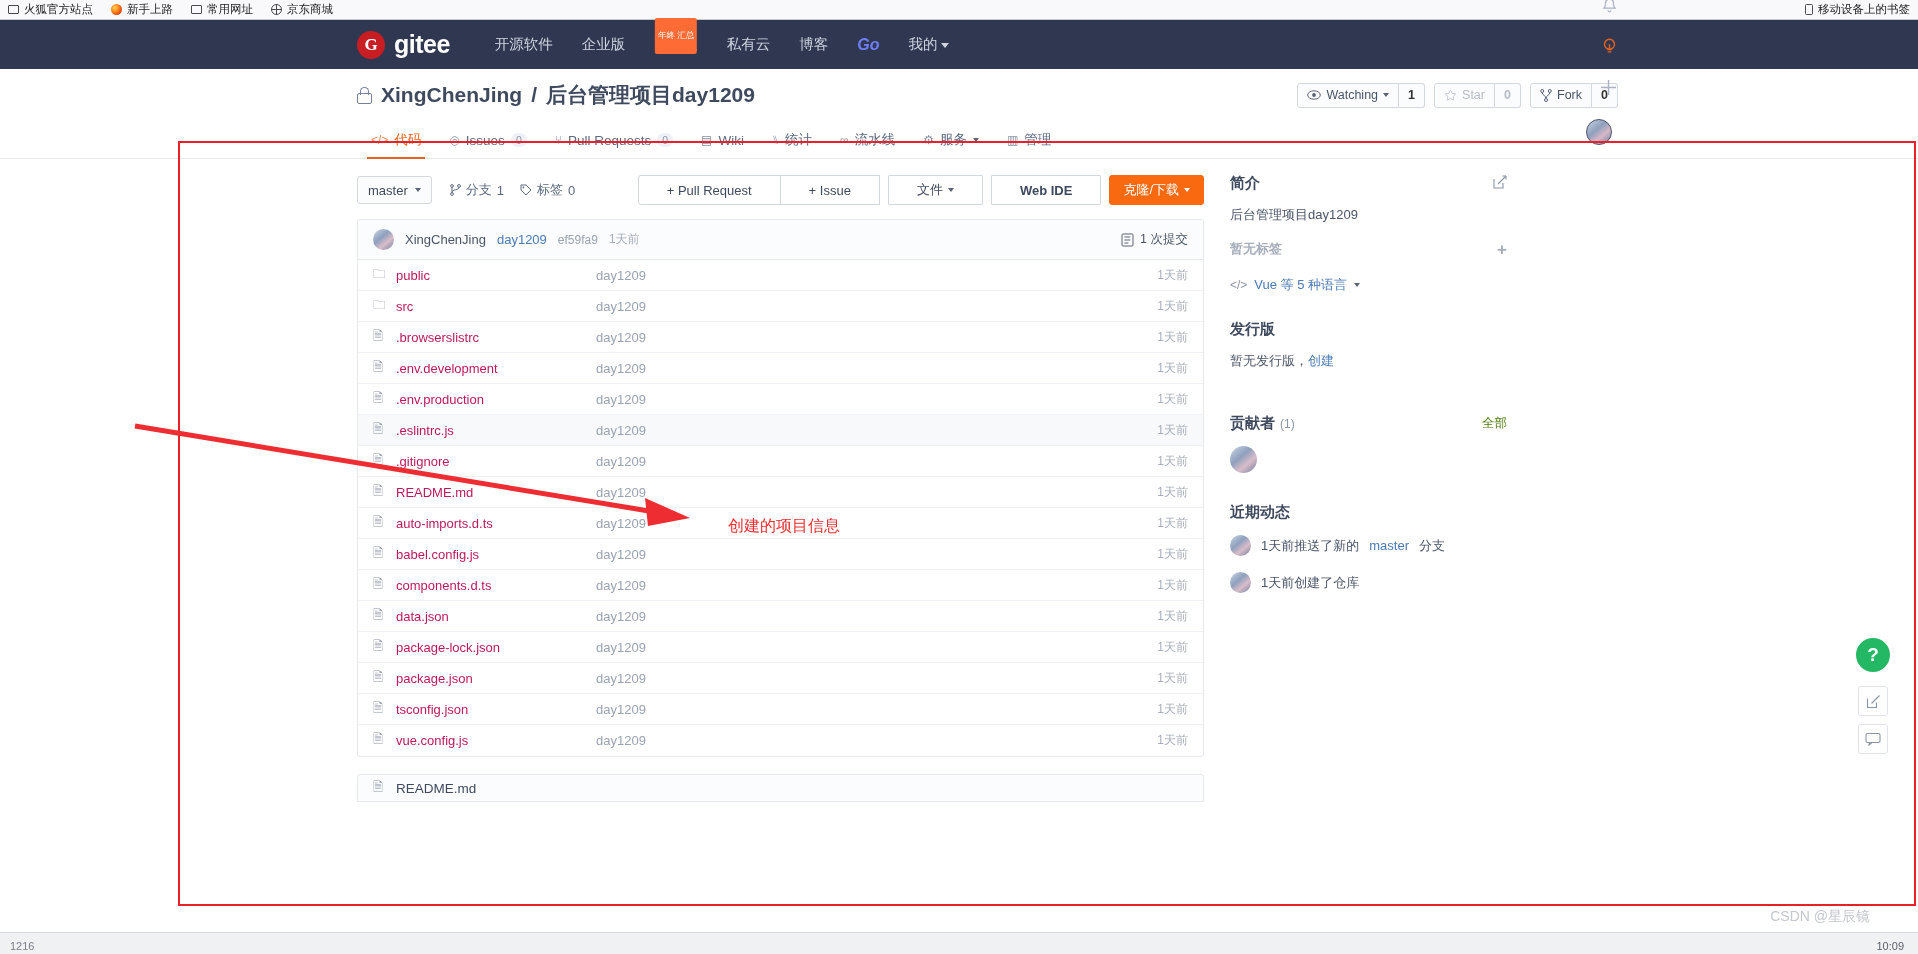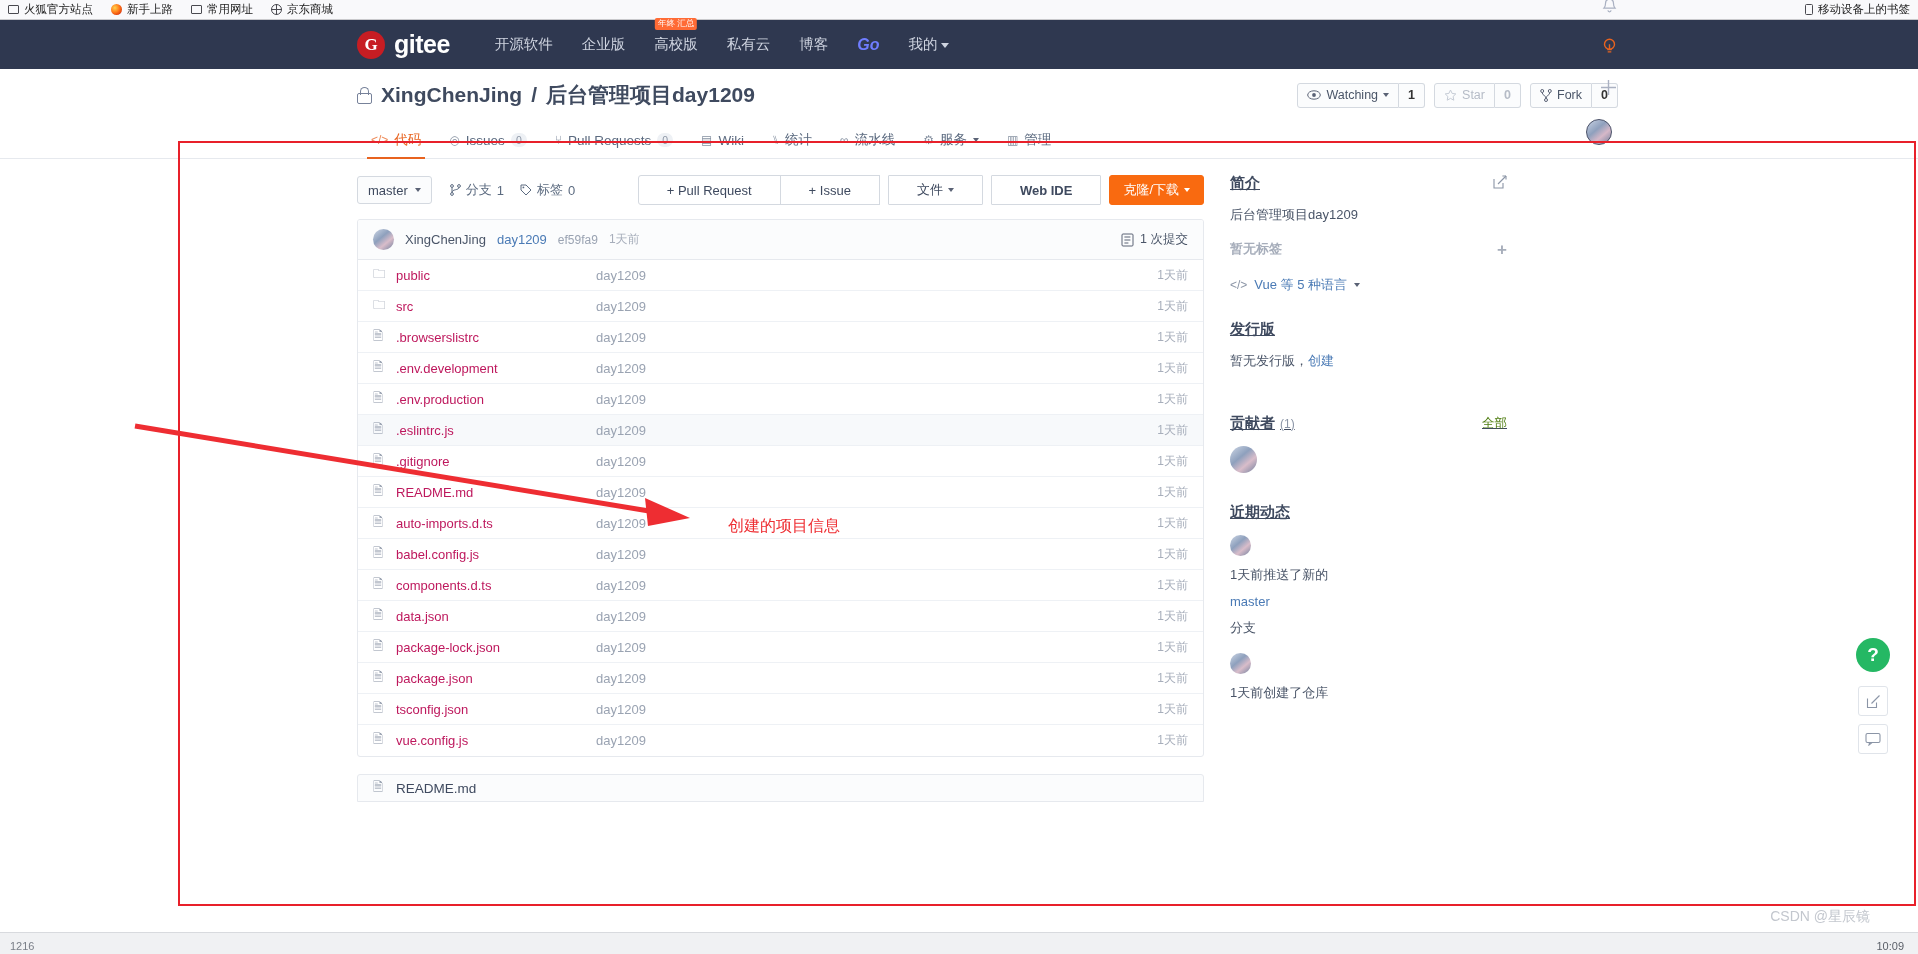--- a/index.html
+++ b/index.html
@@ -49,21 +49,21 @@
   .nav-link{ font-size:14.5px; color:#cfd4e0; white-space:nowrap; position:relative; cursor:pointer; }
   .nav-link.go{ color:#6f7dff; font-weight:bold; font-style:italic; font-size:16px; }
   .nav-link .caret{
     display:inline-block; margin-left:3px;
     border-left:4px solid transparent;border-right:4px solid transparent;border-top:5px solid #cfd4e0;
     vertical-align:middle;
   }
   .badge-new{
     position:absolute; left:50%; transform:translateX(-50%); top:-17px;
     background:#ff6b35; color:#fff; font-size:8.5px; line-height:1.15;
-    padding:1px 3px; border-radius:2px; text-align:center; white-space:nowrap;
+    padding:13px 3px; border-radius:2px; text-align:center; white-space:nowrap;
   }
   .nav-right{
     margin-left:auto; display:flex; align-items:flex-end; gap:22px; padding-right:300px;flex-direction:column;
   }
   .search-box{
     width:178px;height:30px;border:1px solid #555d75;border-radius:3px;background:transparent;
     display:flex;align-items:center;padding:0 10px;color:#8b93a8;font-size:13.5px;
   }
   .icon-btn{ cursor:pointer; display:flex; align-items:center; }
   .avatar-nav{
@@ -159,33 +159,33 @@
   .file-row:last-child{ border-bottom:none; }
   .file-row.hl{ background:#f7f9fb; }
   .f-ico{ width:15px;flex:0 0 auto;color:#7c8persist; }
   .f-ico{ color:#8b95a6; font-size:12.5px; }
   .f-name{ color:#be185d; margin-left:8px; width:200px; }
   .f-msg{ color:#9aa3b2; width:200px; }
   .f-time{ margin-left:auto; color:#a7aebb; font-size:12px; }
 
   
   .side-sec{ margin-bottom:5px; }
-  .side-h{ display:flex;align-items:center; font-size:15px; font-weight:bold; color:#3f4a5f; margin-bottom:13px;text-decoration:underline;}
+  .side-h{ display:flex;align-items:center; font-size:15px; font-weight:bold; color:#3f4a5f; margin-bottom:13px;}
   .side-h .act{ margin-left:auto; color:#4d7c0f; font-weight:normal; font-size:12.5px; cursor:pointer;}
   .side-txt{ font-size:13px; color:#4a5568; margin-bottom:16px; }
   .side-muted{ font-size:13px; color:#a7aebb; display:flex;align-items:flex-start; margin-bottom:16px;font-weight:bold;}
   .side-muted .plus{ margin-left:auto; font-size:17px; color:#a7aebb; cursor:pointer;}
   .side-lang{ font-size:13px; color:#4a7ab5; display:flex;align-items:center;gap:7px; margin-bottom:26px; cursor:pointer;}
   .side-lang .code{ color:#8b95a6; font-size:12px;}
   .side-link{ color:#4a7ab5; cursor:pointer; }
   .contrib-ava{
     width:27px;height:27px;border-radius:50%;margin:10px 0 30px;
     background:linear-gradient(140deg,#cfd8e6 0%,#8ea0bd 40%,#d9bdca 65%,#6f7f9d 100%);
   }
-  .act-item{ display:flex;gap:10px;font-size:13px;color:#4a5568;margin-bottom:16px;flex-direction:column; }
+  .act-item{ display:flex;align-items:center;gap:10px;font-size:13px;color:#4a5568;margin-bottom:16px; }
   .act-item .hl{ color:#4a7ab5; }
   .sec-gap{ height:28px; }
 
   
   .readme-peek{
     margin-top:17px; border:1px solid #e6e9ee; border-radius:3px 3px 0 0;
     height:28px; display:flex;align-items:center;gap:8px;padding:0 15px;
     font-size:13.5px;color:#3f4a5f;background:#fbfcfd;
   }
 

